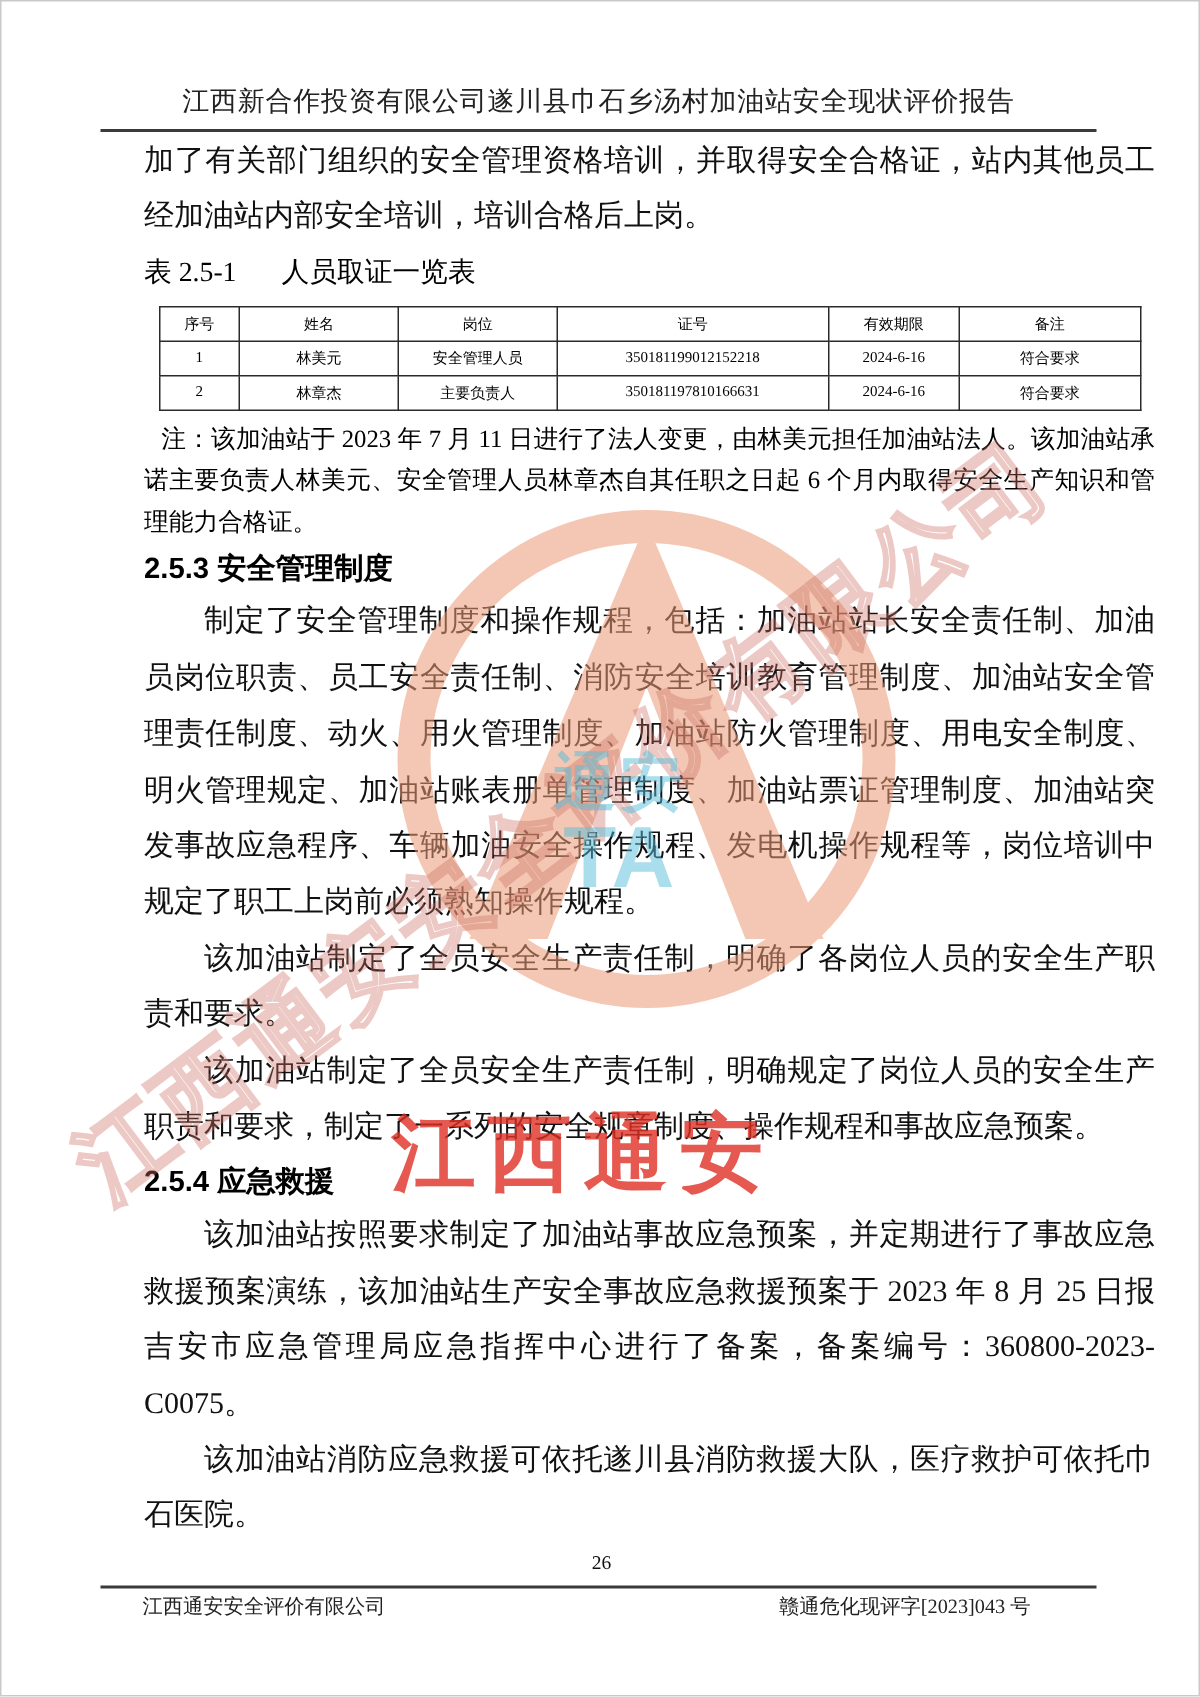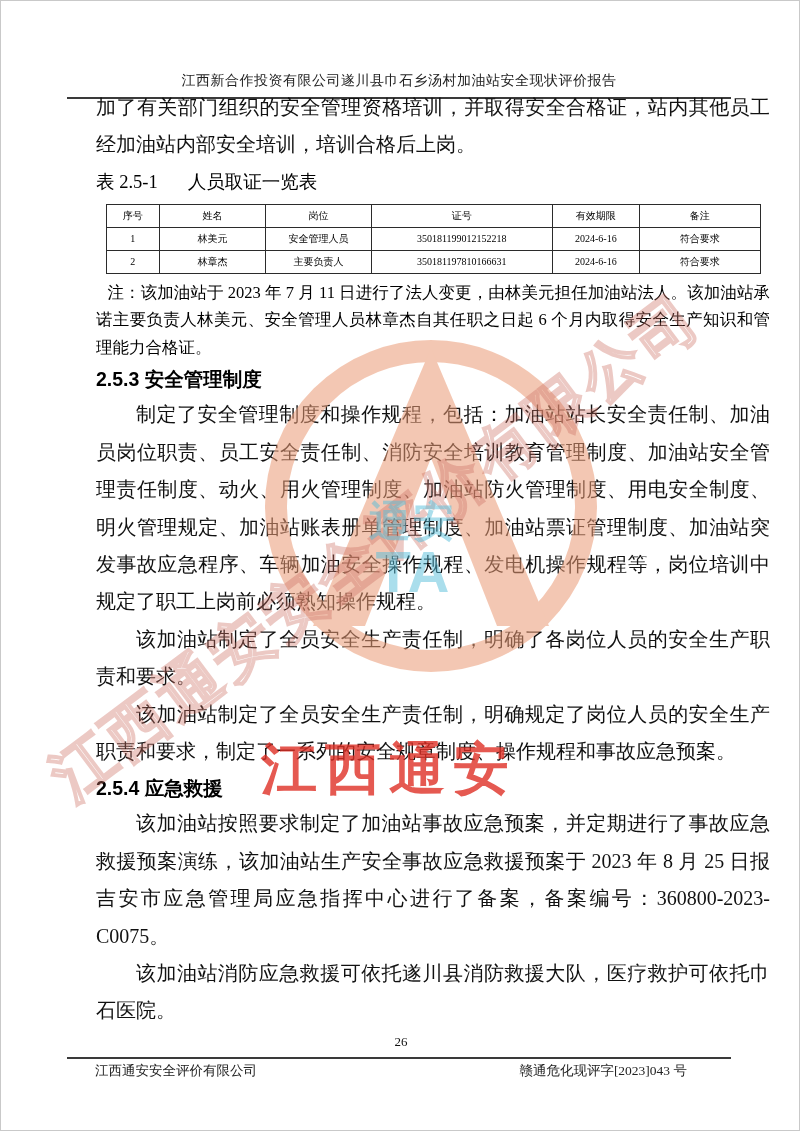--- a/index.html
+++ b/index.html
@@ -4,22 +4,22 @@
 <style>
   html,body{margin:0;padding:0;background:#e8e8e8;}
   .page{
     position:relative;width:800px;height:1131px;margin:0 auto;
     background:#ffffff;border:1px solid #c9c9c9;box-sizing:border-box;
     overflow:hidden;color:#111;
     font-family:"Liberation Serif","DejaVu Serif",serif;
   }
   
   .header{
-    position:absolute;top:71px;left:66px;width:664px;
-    text-align:center;font-size:14px;letter-spacing:.5px;color:#222;
+    position:absolute;top:54px;left:66px;width:664px;
+    text-align:center;font-size:18px;letter-spacing:.5px;color:#222;
     padding-bottom:7px;border-bottom:2px solid #3a3a3a;
   }
   
   .wm{position:absolute;left:0;top:0;width:800px;height:1131px;pointer-events:none;z-index:3;}
   .wm-svg{position:absolute;left:250px;top:325px;opacity:.55;}
   .wm-diag{
     position:absolute;left:58px;top:742px;width:860px;
     transform:rotate(-37deg);transform-origin:0 50%;
     font-family:"Liberation Sans","DejaVu Sans",sans-serif;
     font-size:62px;font-weight:bold;letter-spacing:4px;white-space:nowrap;

